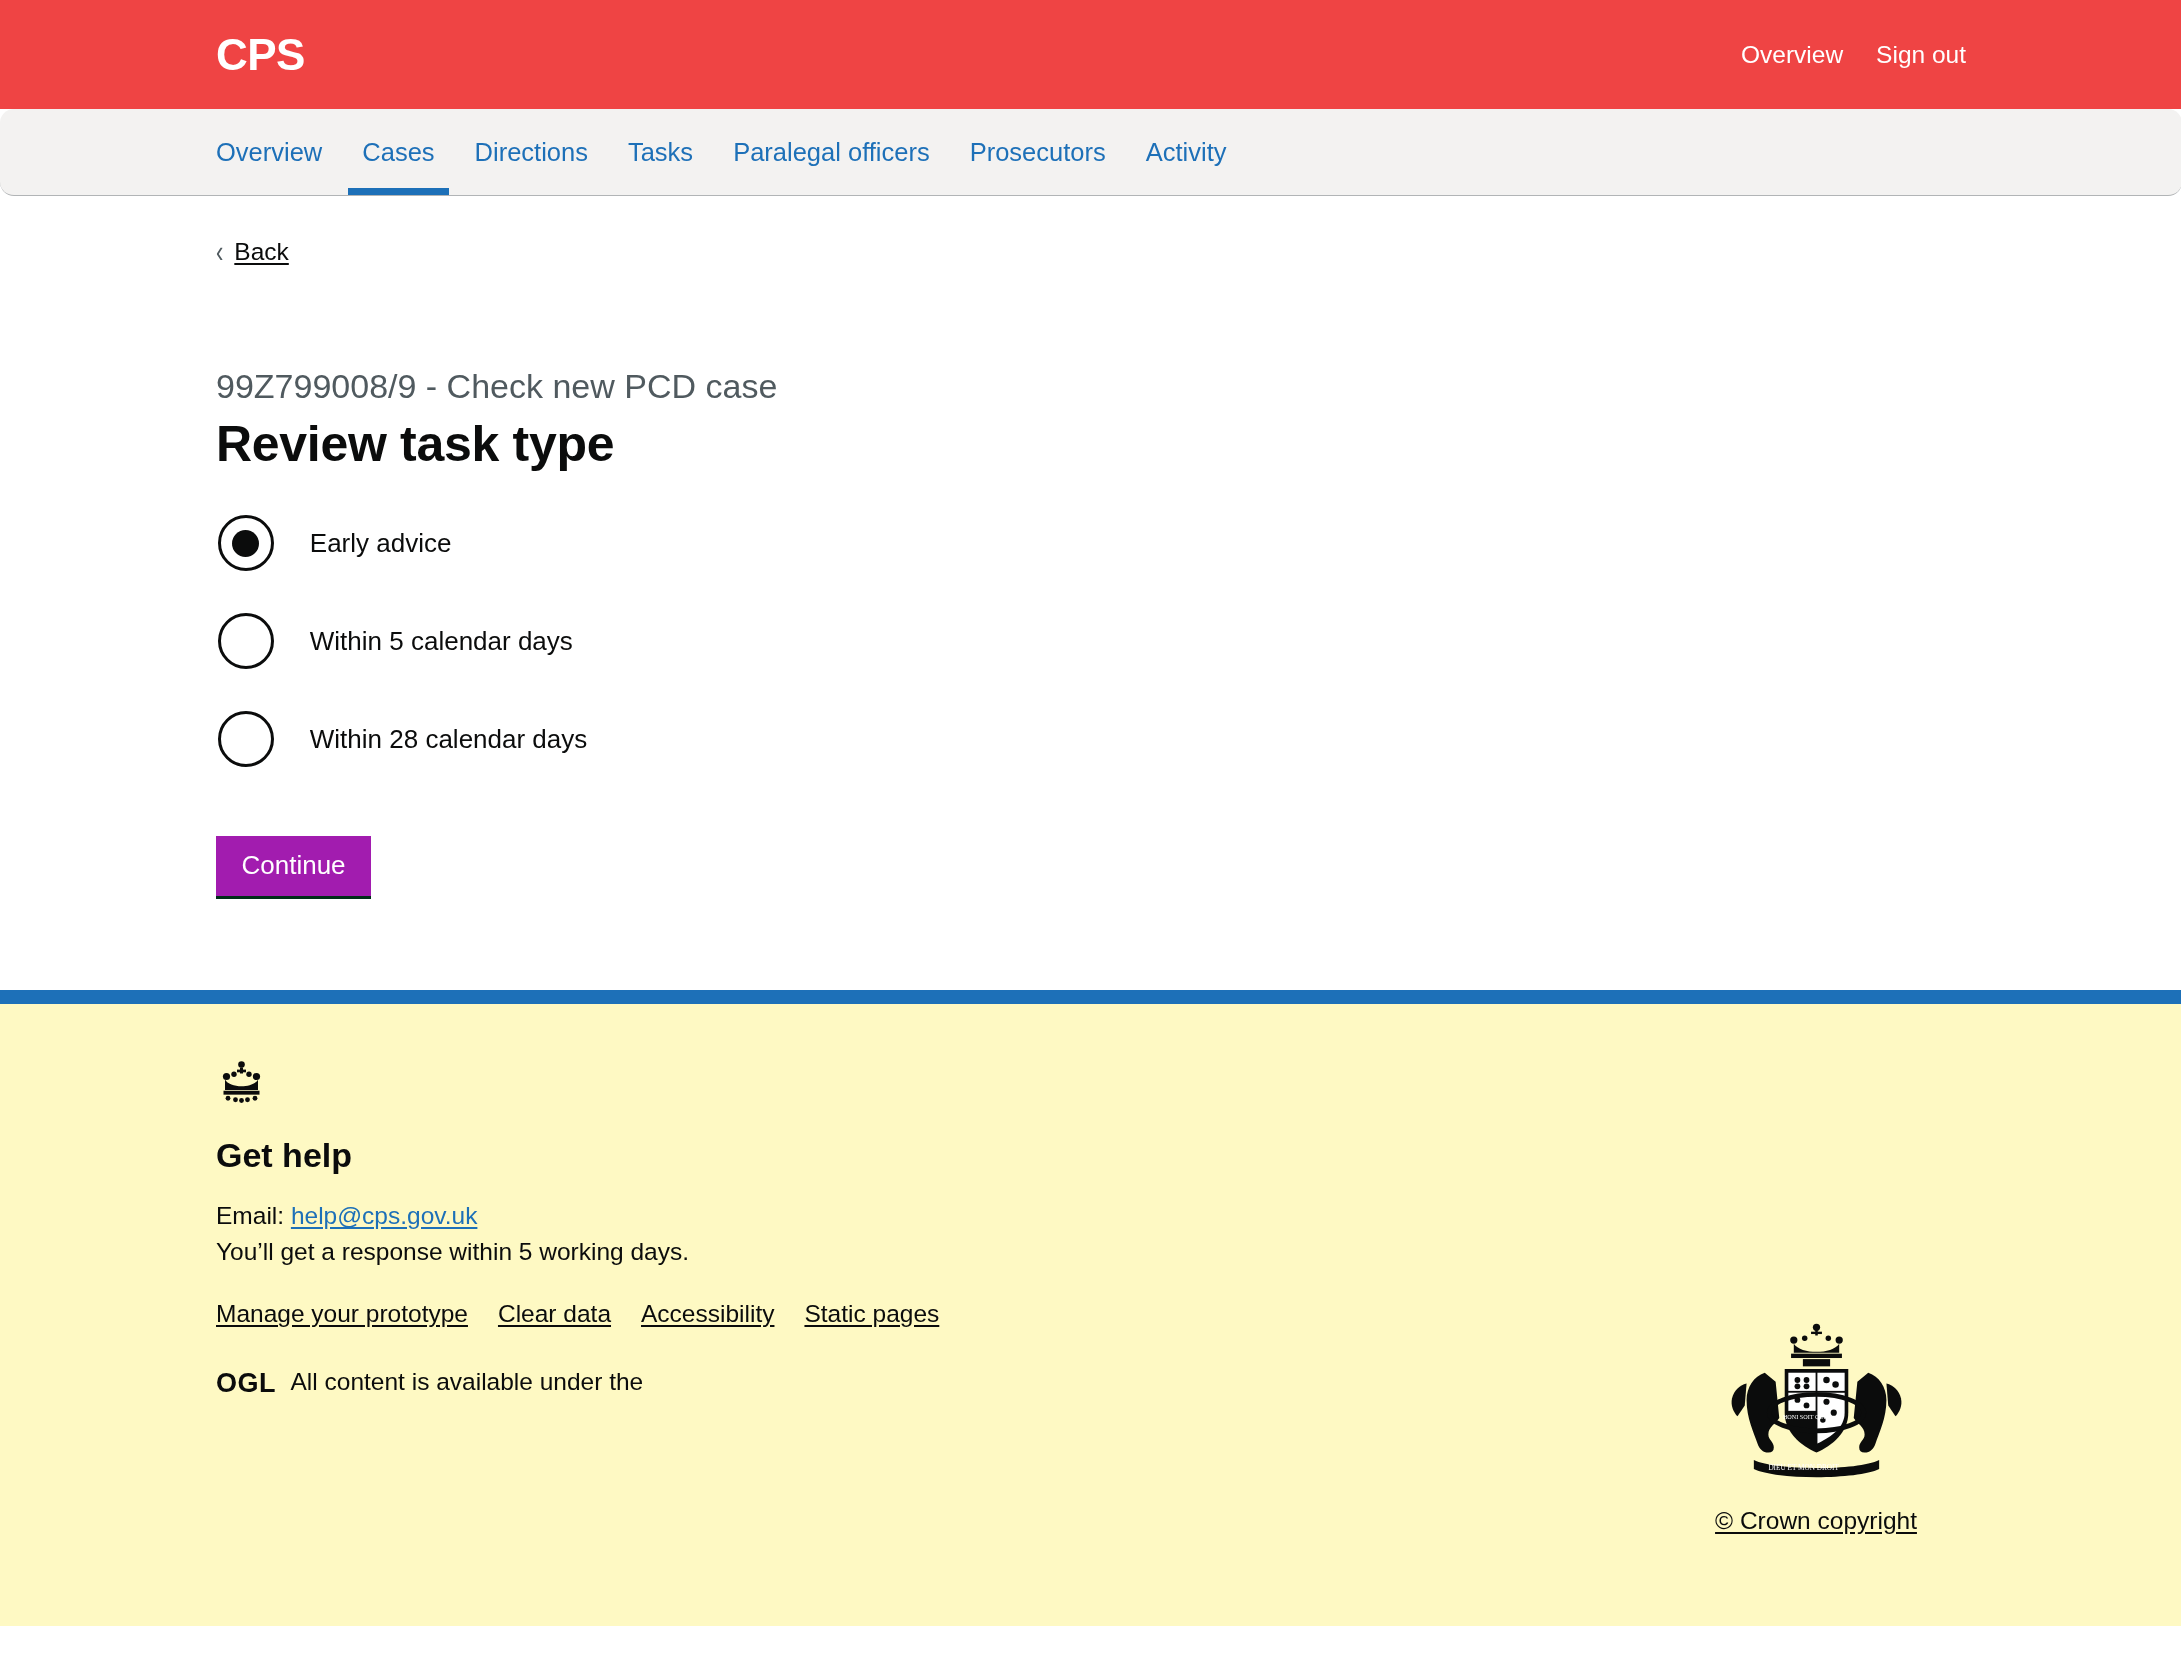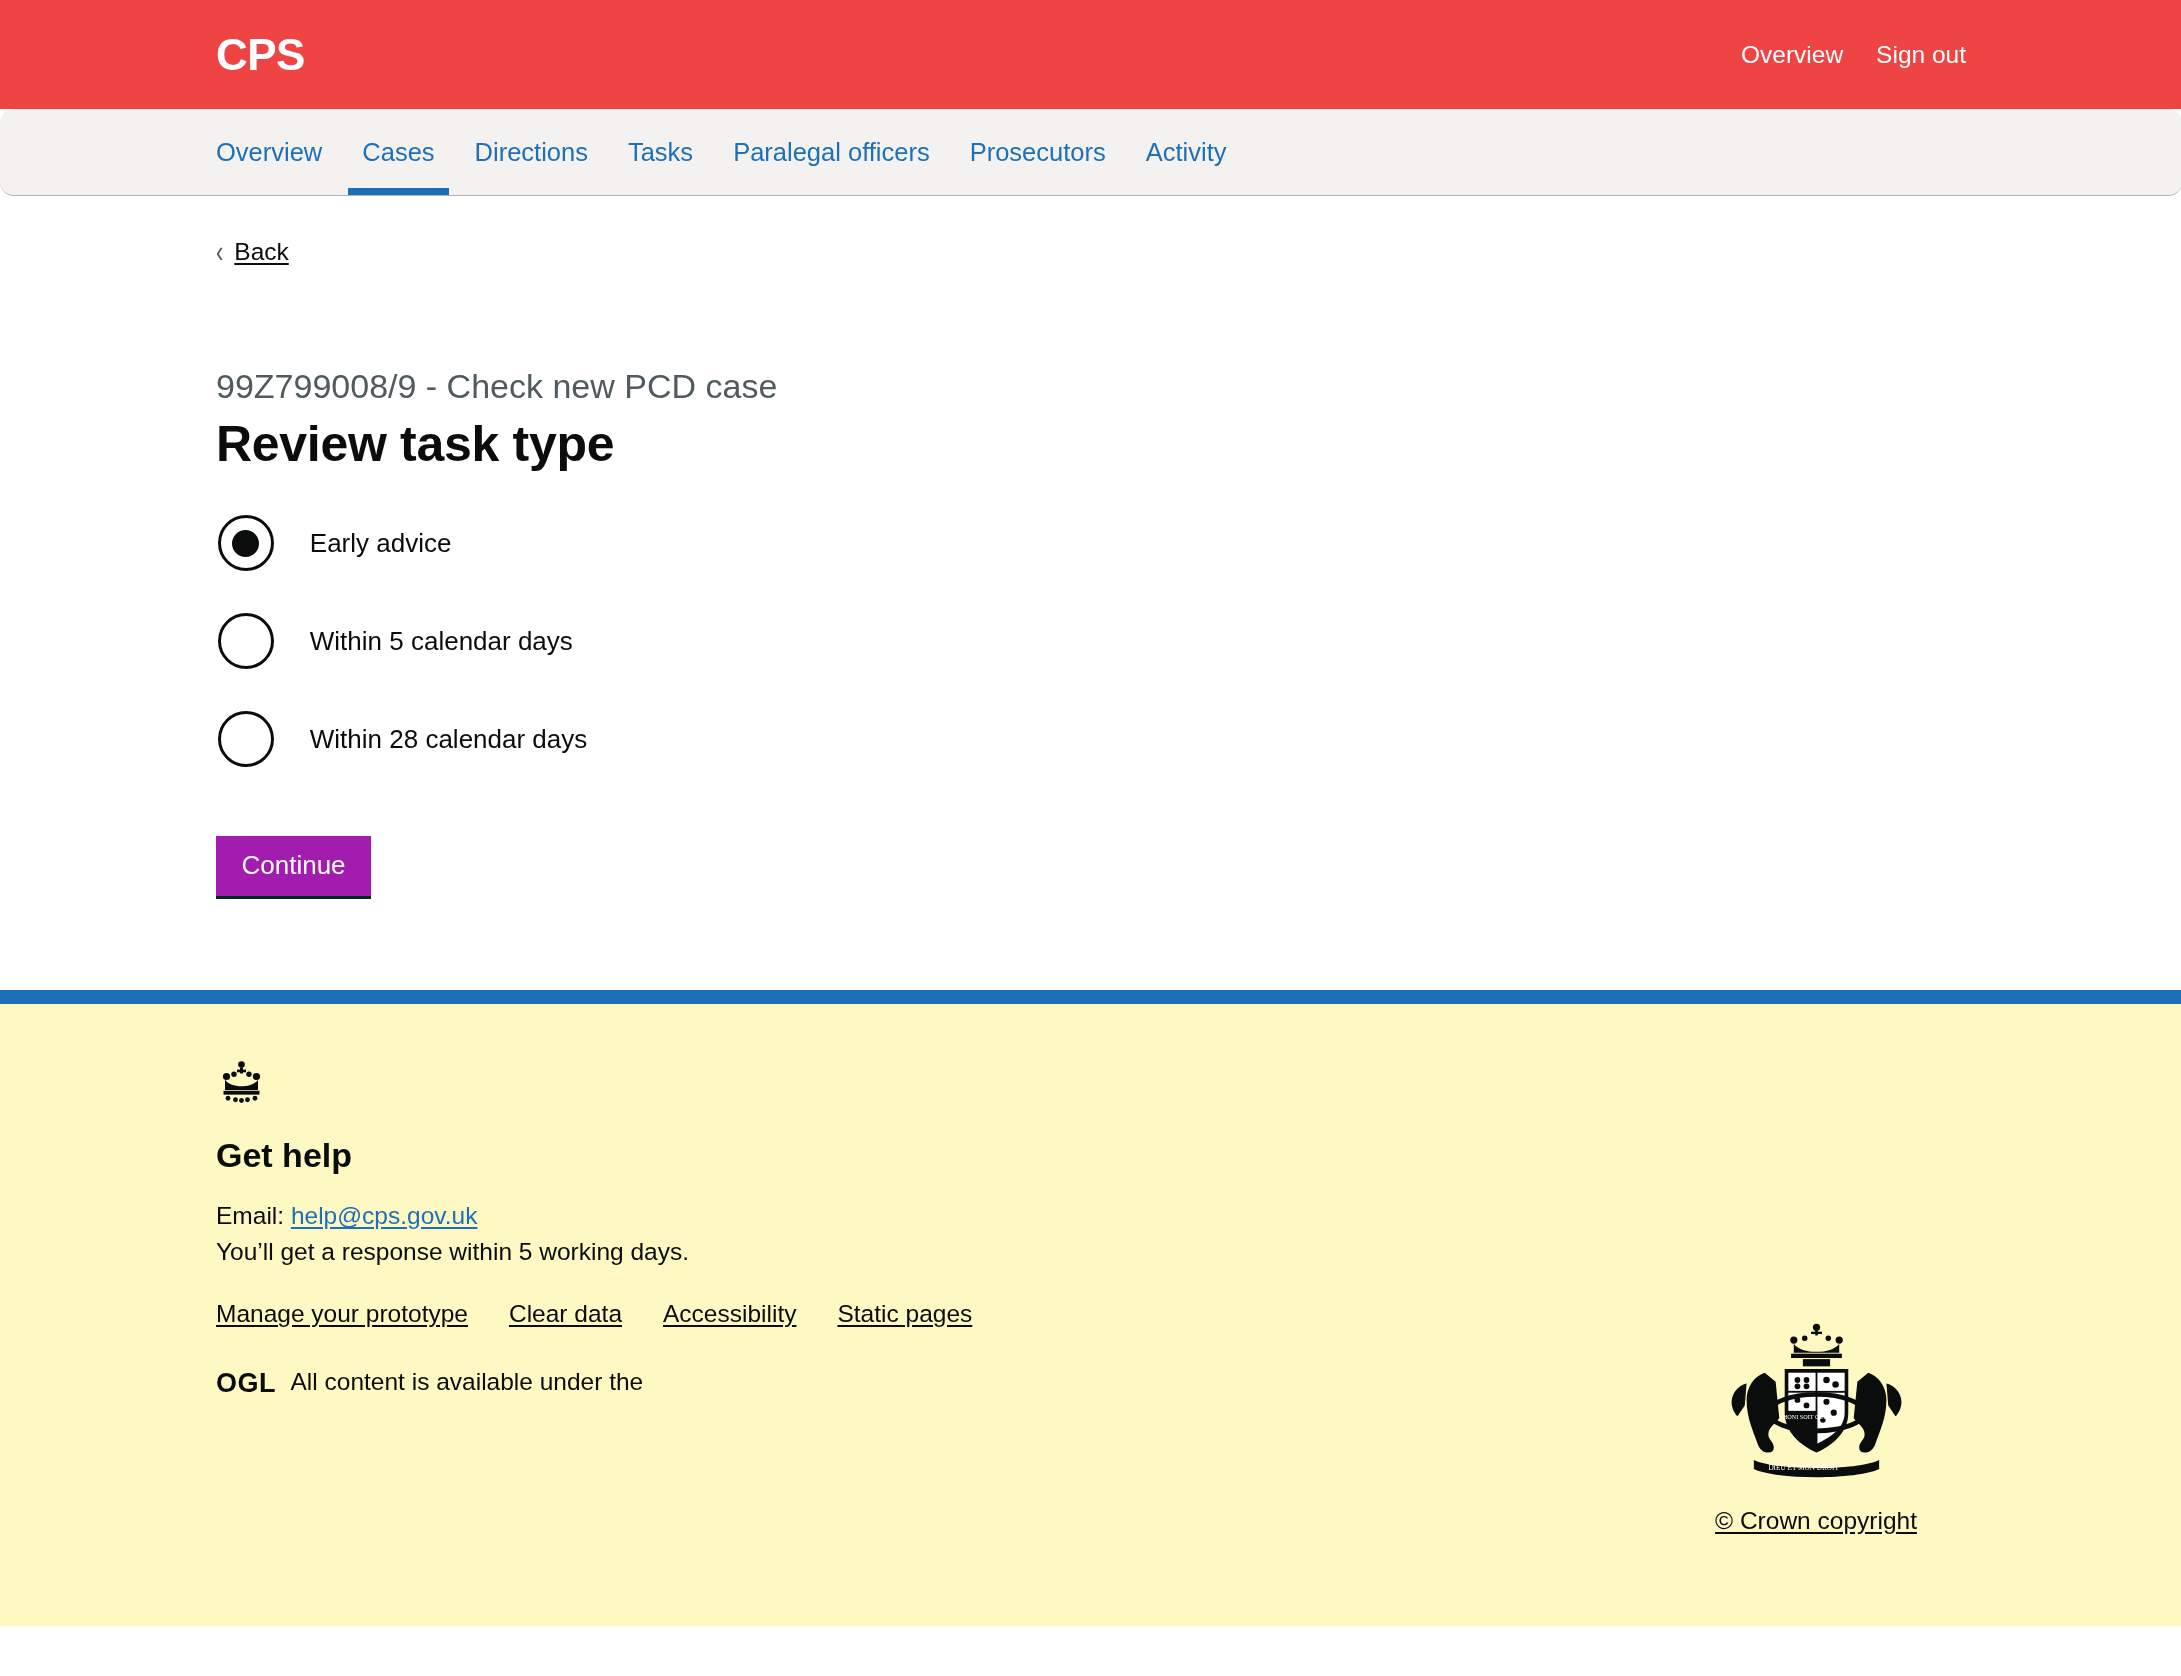--- a/index.html
+++ b/index.html
@@ -211,21 +211,21 @@
     line-height: 1.45;
   }
   .footer-text a {
     color: #1d70b8;
     text-decoration: underline;
     text-underline-offset: 2.7px;
   }
   .footer-links {
     margin-top: 31px;
     display: flex;
-    gap: 41px;
+    gap: 30px;
     align-items: center;
   }
   .footer-links a {
     color: #0b0c0c;
     font-size: 24.5px;
     text-decoration: underline;
     text-underline-offset: 2.7px;
   }
   .ogl-row {
     margin-top: 40px;

